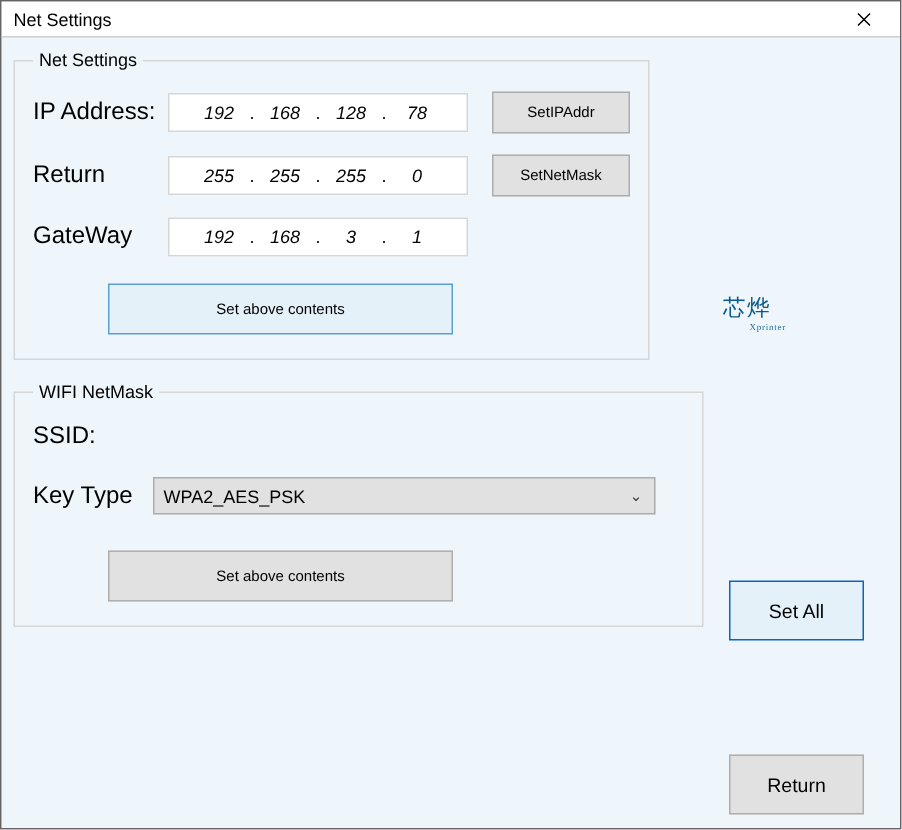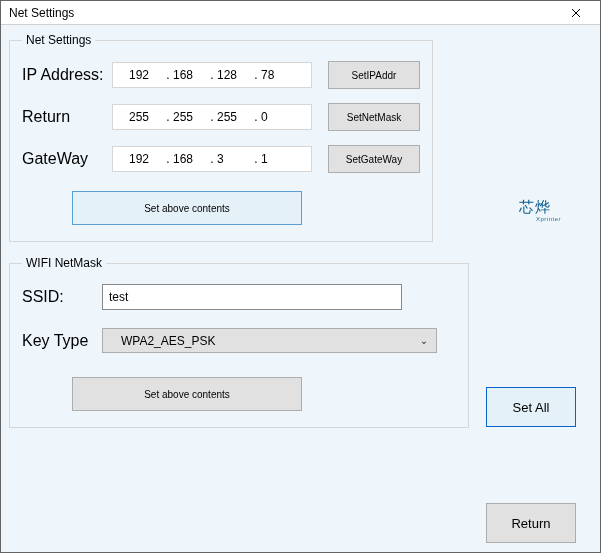--- a/index.html
+++ b/index.html
@@ -71,25 +71,26 @@
     height: 26px;
     background: #fff;
     border: 1px solid #d6d6d6;
     display: flex;
     align-items: center;
     justify-content: center;
     font-size: 12px;
   }
   .ipbox .oct {
     width: 38px;
-    text-align: left;
+    text-align: center;
     border: none;
     outline: none;
     font-size: 12px;
     font-family: inherit;
+    font-style: italic;
   }
   .ipbox .dot {
     width: 6px;
     text-align: center;
   }
   .btn {
     height: 28px;
     background: #e1e1e1;
     border: 1px solid #adadad;
     font-size: 10px;
@@ -129,21 +130,21 @@
     padding: 0 6px;
     outline: none;
   }
   .selectwrap {
     height: 25px;
     width: 335px;
     border: 1px solid #adadad;
     background: #e1e1e1;
     display: flex;
     align-items: center;
-    padding: 0 6px 0 18px;
+    padding: 0 6px 0 6px;
     position: relative;
   }
   .selectwrap .seltext { flex: 1; font-size: 12px; }
   .selectwrap .chev {
     width: 12px;
     text-align: center;
     font-size: 10px;
     color: #333;
   }
   .side-btn {
@@ -158,25 +159,25 @@
     background: #e5f1f9;
     border: 1px solid #0a63c7;
   }
   .return {
     top: 478px;
     background: #e1e1e1;
     border: 1px solid #adadad;
   }
   .logo {
     position: absolute;
-    left: 518px;
+    left: 481px;
     top: 174px;
     width: 42px;
     height: 34px;
-    font-family: Liberation Sans, sans-serif;
+    font-family: Liberation Serif, serif;
     color: #0a5b8a;
   }
   .logo .cn {
     font-size: 15px;
     letter-spacing: 1px;
     line-height: 15px;
     white-space: nowrap;
   }
   .logo .sub {
     font-size: 6px;
@@ -238,32 +239,30 @@
         <span class="lbl">GateWay</span>
         <div class="ipbox">
           <input class="oct" value="192" style="">
             <span class="dot">.</span>
           <input class="oct" value="168" style="">
             <span class="dot">.</span>
           <input class="oct" value="3" style="">
             <span class="dot">.</span>
           <input class="oct" value="1" style="">
         </div>
-        <button class="btn btn-small">SetGateWay</button>
       </div>
 
       <button class="btn btn-wide">Set above contents</button>
     </fieldset>
 
     <fieldset class="group wifi-group">
       <legend>WIFI NetMask</legend>
 
       <div class="row">
         <span class="lbl">SSID:</span>
-        <input class="textinput" value="test" style="">
       </div>
 
 
       <div class="row" style="margin-top:18px;">
         <span class="lbl">Key Type</span>
         <div class="selectwrap">
           <span class="seltext">WPA2_AES_PSK</span>
           <span class="chev">⌄</span>
         </div>
       </div>

